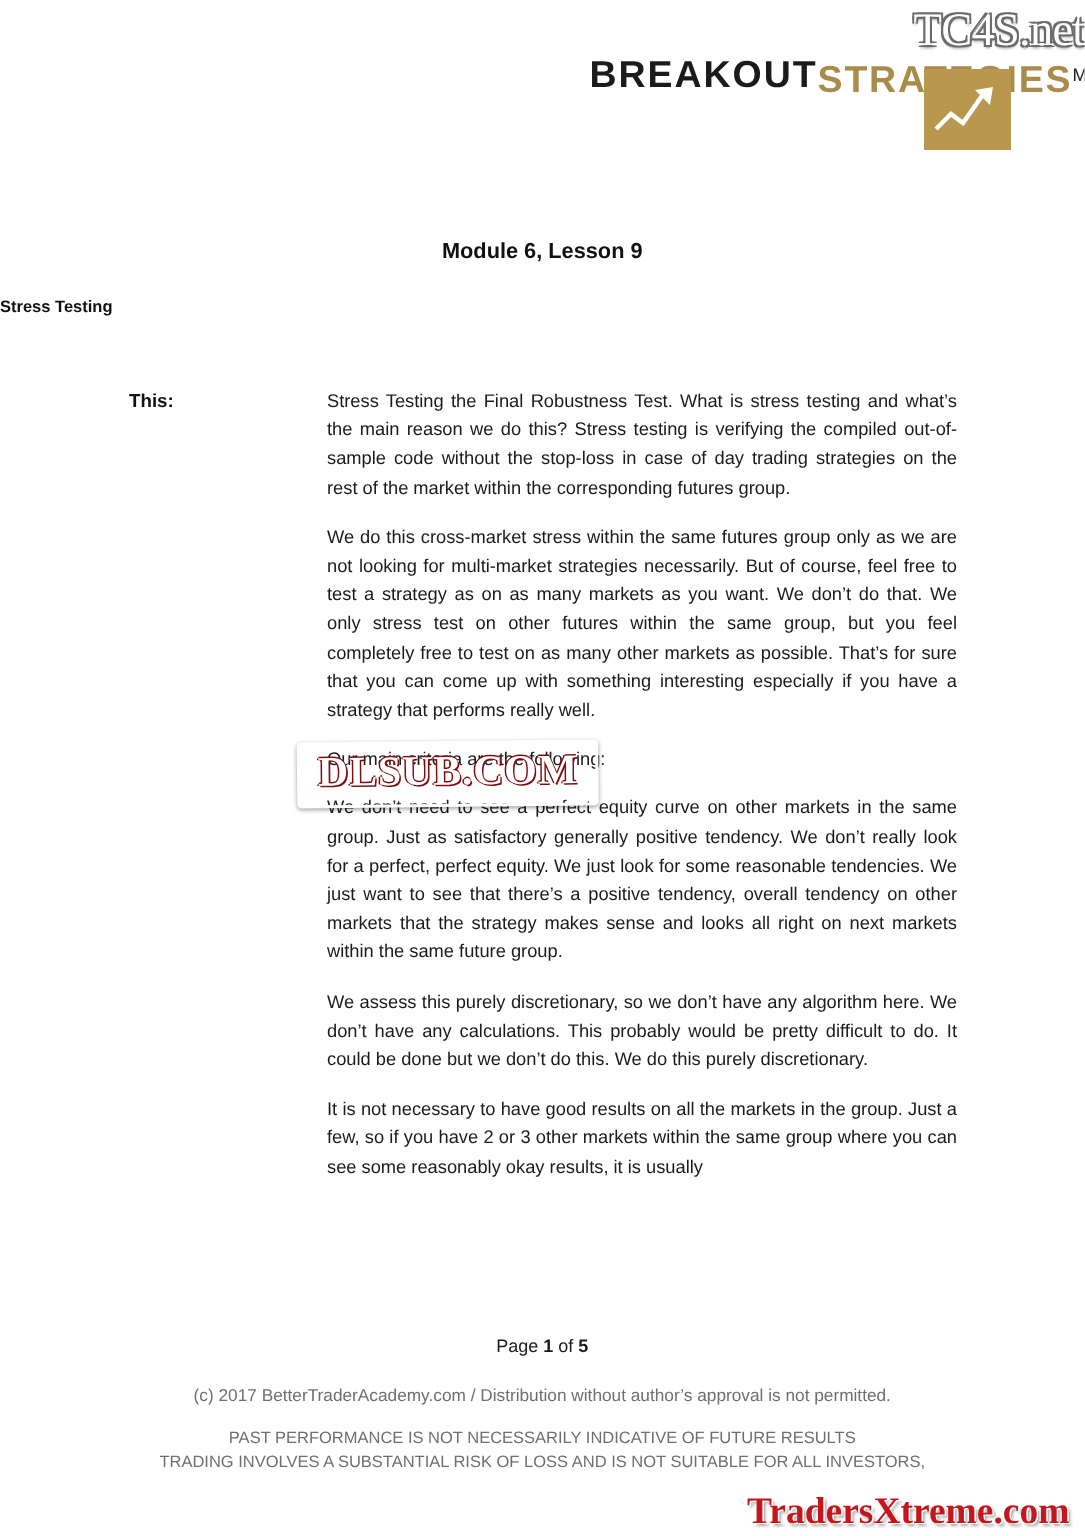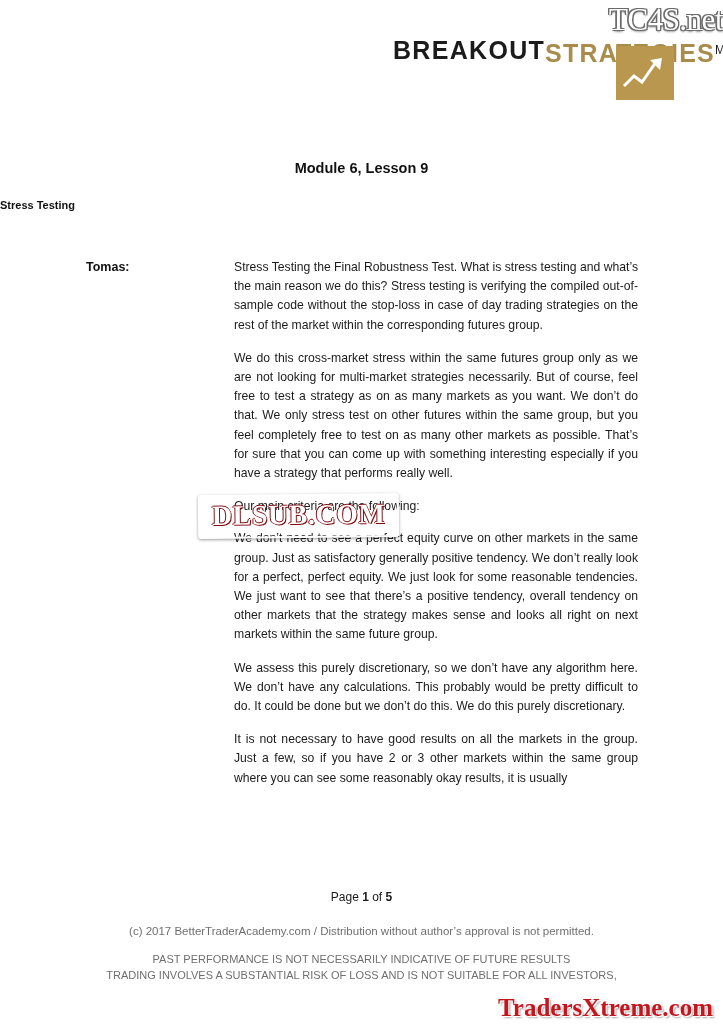--- a/index.html
+++ b/index.html
@@ -153,21 +153,21 @@
     color: #111;
   }
 
   .content {
     position: absolute;
     left: 218px;
     top: 258px;
     width: 420px;
   }
   .content p {
-    margin: 0 0 14px 16px;
+    margin: 0 0 14px 0;
     font-size: 12.2px;
     line-height: 19.2px;
     text-align: justify;
     color: #1b1b1b;
   }
   .content p.tight { margin-bottom: 13px; }
 
   
   .pagenum {
     position: absolute;
@@ -216,21 +216,21 @@
     <svg width="58" height="54" viewBox="0 0 58 54" aria-hidden="true">
       <polyline points="8,40 18,30 26,36 40,16" fill="none" stroke="#ffffff" stroke-width="3"></polyline>
       <polygon points="34,14 46,12 44,24" fill="#ffffff"></polygon>
     </svg>
   </div>
 </div>
 
 <div class="doc-title">Module 6, Lesson 9</div>
 <div class="doc-subtitle">Stress Testing</div>
 
-<div class="speaker">Tomas:</div>
+<div class="speaker">This:</div>
 
 <div class="content">
   <p>Stress Testing the Final Robustness Test. What is stress testing and what’s the main reason we do this? Stress testing is verifying the compiled out-of-sample code without the stop-loss in case of day trading strategies on the rest of the market within the corresponding futures group.</p>
   <p>We do this cross-market stress within the same futures group only as we are not looking for multi-market strategies necessarily. But of course, feel free to test a strategy as on as many markets as you want. We don’t do that. We only stress test on other futures within the same group, but you feel completely free to test on as many other markets as possible. That’s for sure that you can come up with something interesting especially if you have a strategy that performs really well.</p>
   <p class="tight">Our main criteria are the following:</p>
   <p>We don’t need to see a perfect equity curve on other markets in the same group. Just as satisfactory generally positive tendency. We don’t really look for a perfect, perfect equity. We just look for some reasonable tendencies. We just want to see that there’s a positive tendency, overall tendency on other markets that the strategy makes sense and looks all right on next markets within the same future group.</p>
   <p>We assess this purely discretionary, so we don’t have any algorithm here. We don’t have any calculations. This probably would be pretty difficult to do. It could be done but we don’t do this. We do this purely discretionary.</p>
   <p>It is not necessary to have good results on all the markets in the group. Just a few, so if you have 2 or 3 other markets within the same group where you can see some reasonably okay results, it is usually</p>
 </div>
 

